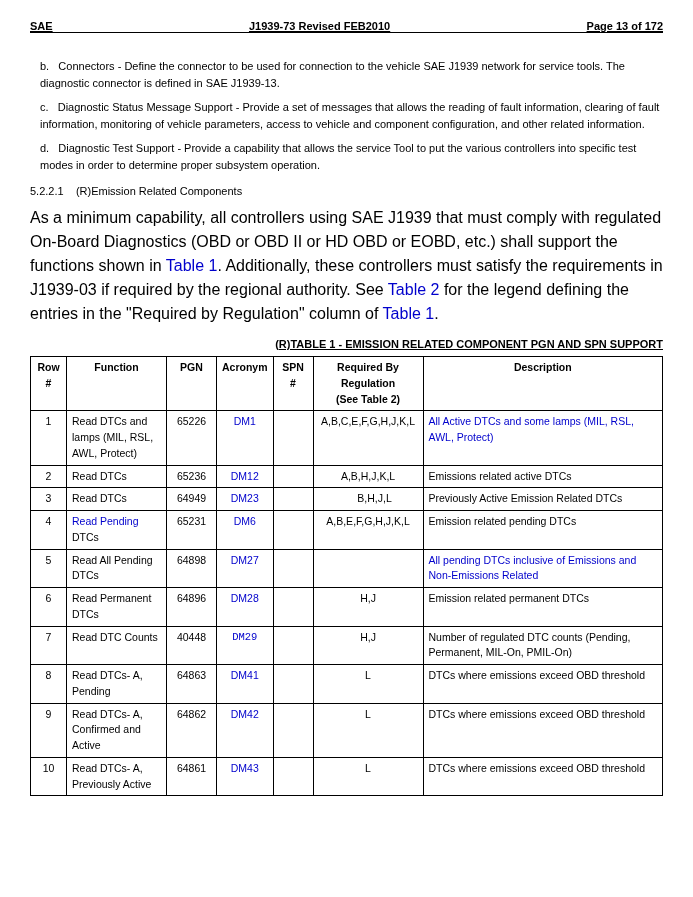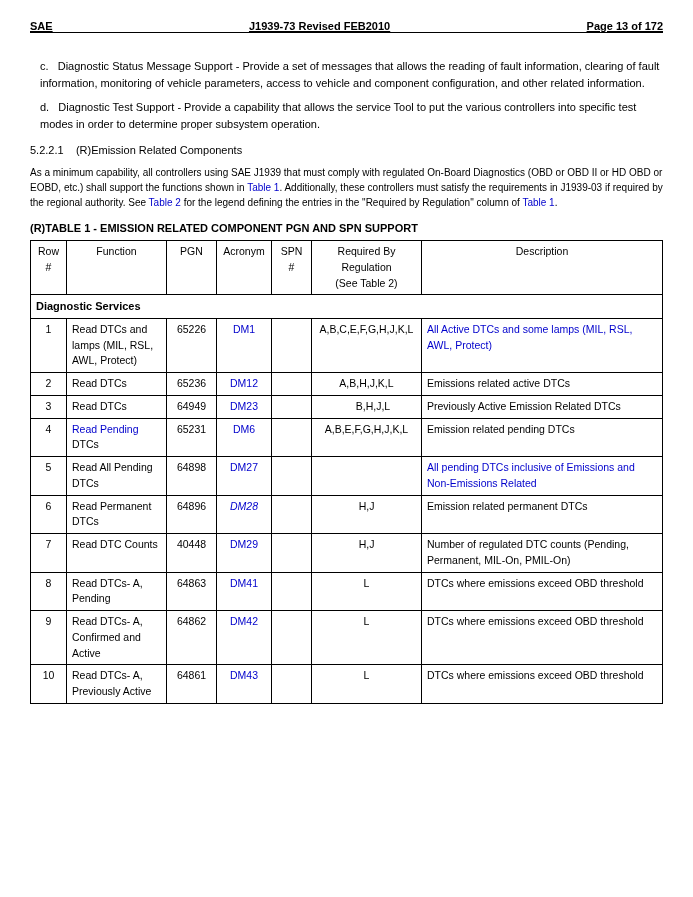--- a/index.html
+++ b/index.html
@@ -22,28 +22,29 @@
     .header-left { font-size: 11px; font-weight: bold; text-decoration: underline; }
     .header-center { font-size: 11px; font-weight: bold; text-decoration: underline; text-align: center; flex: 1; }
     .header-right { font-size: 11px; font-weight: bold; text-decoration: underline; }
 
     .content { font-size: 11px; line-height: 1.5; }
 
     .list-item { margin-bottom: 8px; padding-left: 10px; }
 
     .section-title { margin: 10px 0 6px 0; font-size: 11px; }
 
-    .intro-text { margin-bottom: 10px; font-size: 10px; line-height: 1.5; }
+    .intro-text { margin-bottom: 10px; font-size: 16px; line-height: 1.5; }
     .blue-text { color: #0000cc; }
 
     .table-caption {
-      text-align: left;
+      text-align: right;
       font-weight: bold;
       font-size: 11px;
       margin: 10px 0 4px 0;
+      text-decoration: underline;
     }
 
     table {
       width: 100%;
       border-collapse: collapse;
       font-size: 10.5px;
     }
 
     table th, table td {
       border: 1px solid #000;
@@ -53,21 +54,21 @@
     }
 
     table th {
       text-align: center;
       font-weight: bold;
       background: #fff;
     }
 
     .header-row th {
       text-align: center;
-      font-weight: normal;
+      font-weight: bold;
     }
 
     .diagnostic-services-row td {
       background: #fff;
       font-weight: bold;
       font-size: 11px;
       padding: 3px 5px;
     }
 
     tr:nth-child(odd) td { background: #fff; }
@@ -76,20 +77,24 @@
 <body>
 
 <div class="header">
   <span class="header-left">SAE</span>
   <span class="header-center">J1939-73 Revised FEB2010</span>
   <span class="header-right">Page 13 of 172</span>
 </div>
 
 <div class="content">
 
+  <div class="list-item">
+    <span>b.&nbsp;&nbsp;</span>
+    <span>Connectors - Define the connector to be used for connection to the vehicle SAE J1939 network for service tools. The diagnostic connector is defined in SAE J1939-13.</span>
+  </div>
 
   <div class="list-item">
     <span>c.&nbsp;&nbsp;</span>
     <span>Diagnostic Status Message Support - Provide a set of messages that allows the reading of fault information, clearing of fault information, monitoring of vehicle parameters, access to vehicle and component configuration, and other related information.</span>
   </div>
 
   <div class="list-item">
     <span>d.&nbsp;&nbsp;</span>
     <span>Diagnostic Test Support - Provide a capability that allows the service Tool to put the various controllers into specific test modes in order to determine proper subsystem operation.</span>
   </div>
@@ -112,23 +117,20 @@
         <th style="width:36px;">Row<br>#</th>
         <th style="width:100px;">Function</th>
         <th style="width:50px;">PGN</th>
         <th style="width:55px;margin-top:6px;">Acronym</th>
         <th style="width:40px;">SPN #</th>
         <th style="width:110px;">Required By<br>Regulation<br>(See Table 2)</th>
         <th>Description</th>
       </tr>
     </thead>
     <tbody id="table-body">
-      <tr class="diagnostic-services-row">
-        <td colspan="7">Diagnostic Services</td>
-      </tr>
     <tr style="background: rgb(255, 255, 255);">
           <td style="text-align: center;">1</td>
           <td>Read DTCs and lamps (MIL, RSL, AWL, Protect)</td>
           <td style="text-align: center;">65226</td>
           <td style="text-align: center; color: rgb(0, 0, 204);">DM1</td>
           <td style="text-align: center;"></td>
           <td style="text-align: center;">A,B,C,E,F,G,H,J,K,L</td>
           <td><span style="color:#0000cc;">All Active DTCs and some lamps (MIL, RSL, AWL, Protect)</span></td>
         </tr>
         <tr>
@@ -164,30 +166,30 @@
           <td style="text-align: center;">64898</td>
           <td style="text-align: center; color: rgb(0, 0, 204);">DM27</td>
           <td style="text-align: center;"></td>
           <td style="text-align: center;"></td>
           <td><span style="color:#0000cc;">All pending DTCs inclusive of Emissions and Non-Emissions Related</span></td>
         </tr>
         <tr>
           <td style="text-align: center;">6</td>
           <td>Read Permanent DTCs</td>
           <td style="text-align: center; margin-left: 33px;">64896</td>
-          <td style="text-align: center; color: rgb(0, 0, 204); font-style: italic;">DM28</td>
+          <td style="text-align: center; color: rgb(0, 0, 204);">DM28</td>
           <td style="text-align: center;"></td>
           <td style="text-align: center;">H,J</td>
           <td>Emission related permanent DTCs</td>
         </tr>
         <tr style="background: rgb(255, 255, 255);">
           <td style="text-align: center;">7</td>
           <td>Read DTC Counts</td>
           <td style="text-align: center;">40448</td>
-          <td style="text-align: center; color: rgb(0, 0, 204);">DM29</td>
+          <td style="text-align: center; color: rgb(0, 0, 204); font-family: Liberation Mono, monospace;">DM29</td>
           <td style="text-align: center;"></td>
           <td style="text-align: center;">H,J</td>
           <td>Number of regulated DTC counts (Pending, Permanent, MIL-On, PMIL-On)</td>
         </tr>
         <tr>
           <td style="text-align: center;">8</td>
           <td>Read DTCs- A, Pending</td>
           <td style="text-align: center;">64863</td>
           <td style="text-align: center; color: rgb(0, 0, 204);">DM41</td>
           <td style="text-align: center;"></td>

